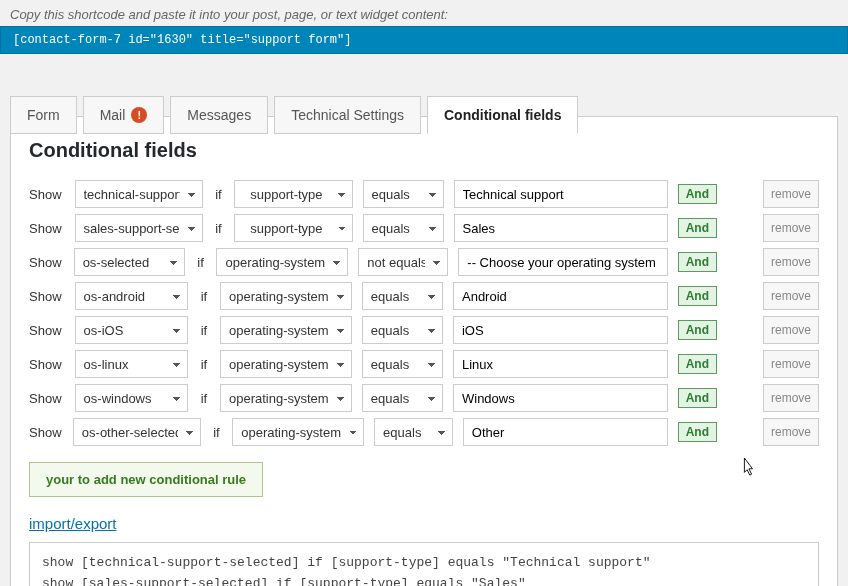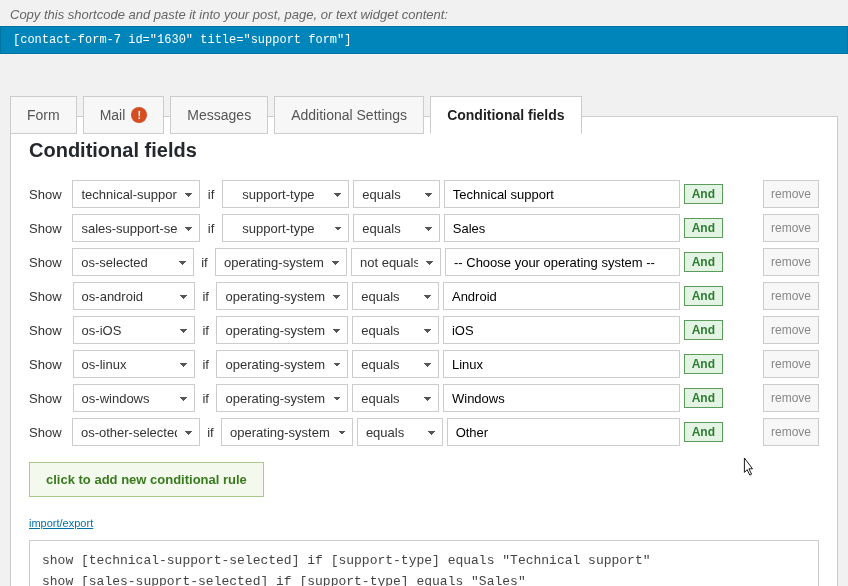--- a/index.html
+++ b/index.html
@@ -28,21 +28,21 @@
   }
   .tab.active { background: #fff; border-bottom-color: #fff; font-weight: 600; color: #222; }
   .tab-alert {
     display: inline-block; width: 16px; height: 16px; border-radius: 50%;
     background: #d54e21; color: #fff; font-size: 11px; font-weight: bold;
     text-align: center; line-height: 16px;
   }
   .panel { background: #fff; border: 1px solid #ccc; padding: 18px 18px 10px 18px; }
   h2.panel-title { margin: 4px 0 18px 0; font-size: 20px; color: #23282d; font-weight: 600; }
   .rule-row {
-    display: flex; align-items: center; gap: 4px; margin-bottom: 6px;
+    display: flex; align-items: center; gap: 10px; margin-bottom: 6px;
   }
   .show-label { width: 42px; color: #333; font-size: 13px; }
   .if-label { width: 14px; text-align: center; color: #333; }
   .sel {
     border: 1px solid #ccc; background: #fff; height: 28px; padding: 4px 22px 4px 8px;
     font-size: 13px; color: #333;
     appearance: none;
     background-image: linear-gradient(45deg, transparent 50%, #555 50%), linear-gradient(135deg, #555 50%, transparent 50%);
     background-position: right 10px top 12px, right 6px top 12px;
     background-size: 4px 4px, 4px 4px;
@@ -60,21 +60,21 @@
     height: 20px; padding: 0 7px; font-weight: 600; font-size: 12px;
   }
   .remove-btn {
     background: #f7f7f7; border: 1px solid #ccc; color: #888;
     height: 28px; padding: 0 7px; font-size: 12px; margin-left: 36px;
   }
   .add-rule-btn {
     background: #f3f9ed; border: 1px solid #a8c98b; color: #3a7a1f;
     padding: 9px 16px; font-weight: 600; font-size: 13px; margin: 10px 0 18px 0;
   }
-  .import-link { color: #0073aa; text-decoration: underline; font-size: 11px; }
+  .import-link { color: #0073aa; text-decoration: underline; font-size: 15px; }
   .code-preview {
     border: 1px solid #ccc; background: #fff; margin-top: 10px; padding: 10px 12px;
     font-family: Consolas, "Courier New", monospace; font-size: 13px; color: #444;
     white-space: pre; overflow: hidden; line-height: 1.6;
   }
   .cursor-icon {
     position: absolute; width: 18px; height: 22px; pointer-events: none;
   }
 </style>
 </head>
@@ -89,21 +89,21 @@
         <span>Form</span>
       </div>
       <div class="tab">
         <span>Mail</span>
         <span class="tab-alert">!</span>
       </div>
       <div class="tab">
         <span>Messages</span>
       </div>
       <div class="tab">
-        <span>Additional Settings</span>
+        <span>Technical Settings</span>
       </div>
       <div class="tab active">
         <span>Conditional fields</span>
       </div>
     </div>
   <div class="panel">
     <h2 class="panel-title">Conditional fields</h2>
 
     <div id="rules">
         <div class="rule-row">
@@ -181,21 +181,21 @@
           <select class="sel sel-group"><option>os-other-selected</option></select>
           <span class="if-label">if</span>
           <select class="sel sel-field"><option>operating-system</option></select>
           <select class="sel sel-op"><option>equals</option></select>
           <input class="val-input" value="Other" style="">
           <button class="and-btn">And</button>
           <button class="remove-btn">remove</button>
         </div>
       </div>
 
-    <button class="add-rule-btn">click to add new conditional rule</button>
+    <button class="add-rule-btn">your to add new conditional rule</button>
     <div>
       <a href="#" class="import-link">import/export</a>
     </div>
 
     <div class="code-preview">show [technical-support-selected] if [support-type] equals "Technical support"
 show [sales-support-selected] if [support-type] equals "Sales"</div>
   </div>
 </div>
 
 <svg class="cursor-icon" style="left:739px; top:456px;" viewBox="0 0 20 24">

